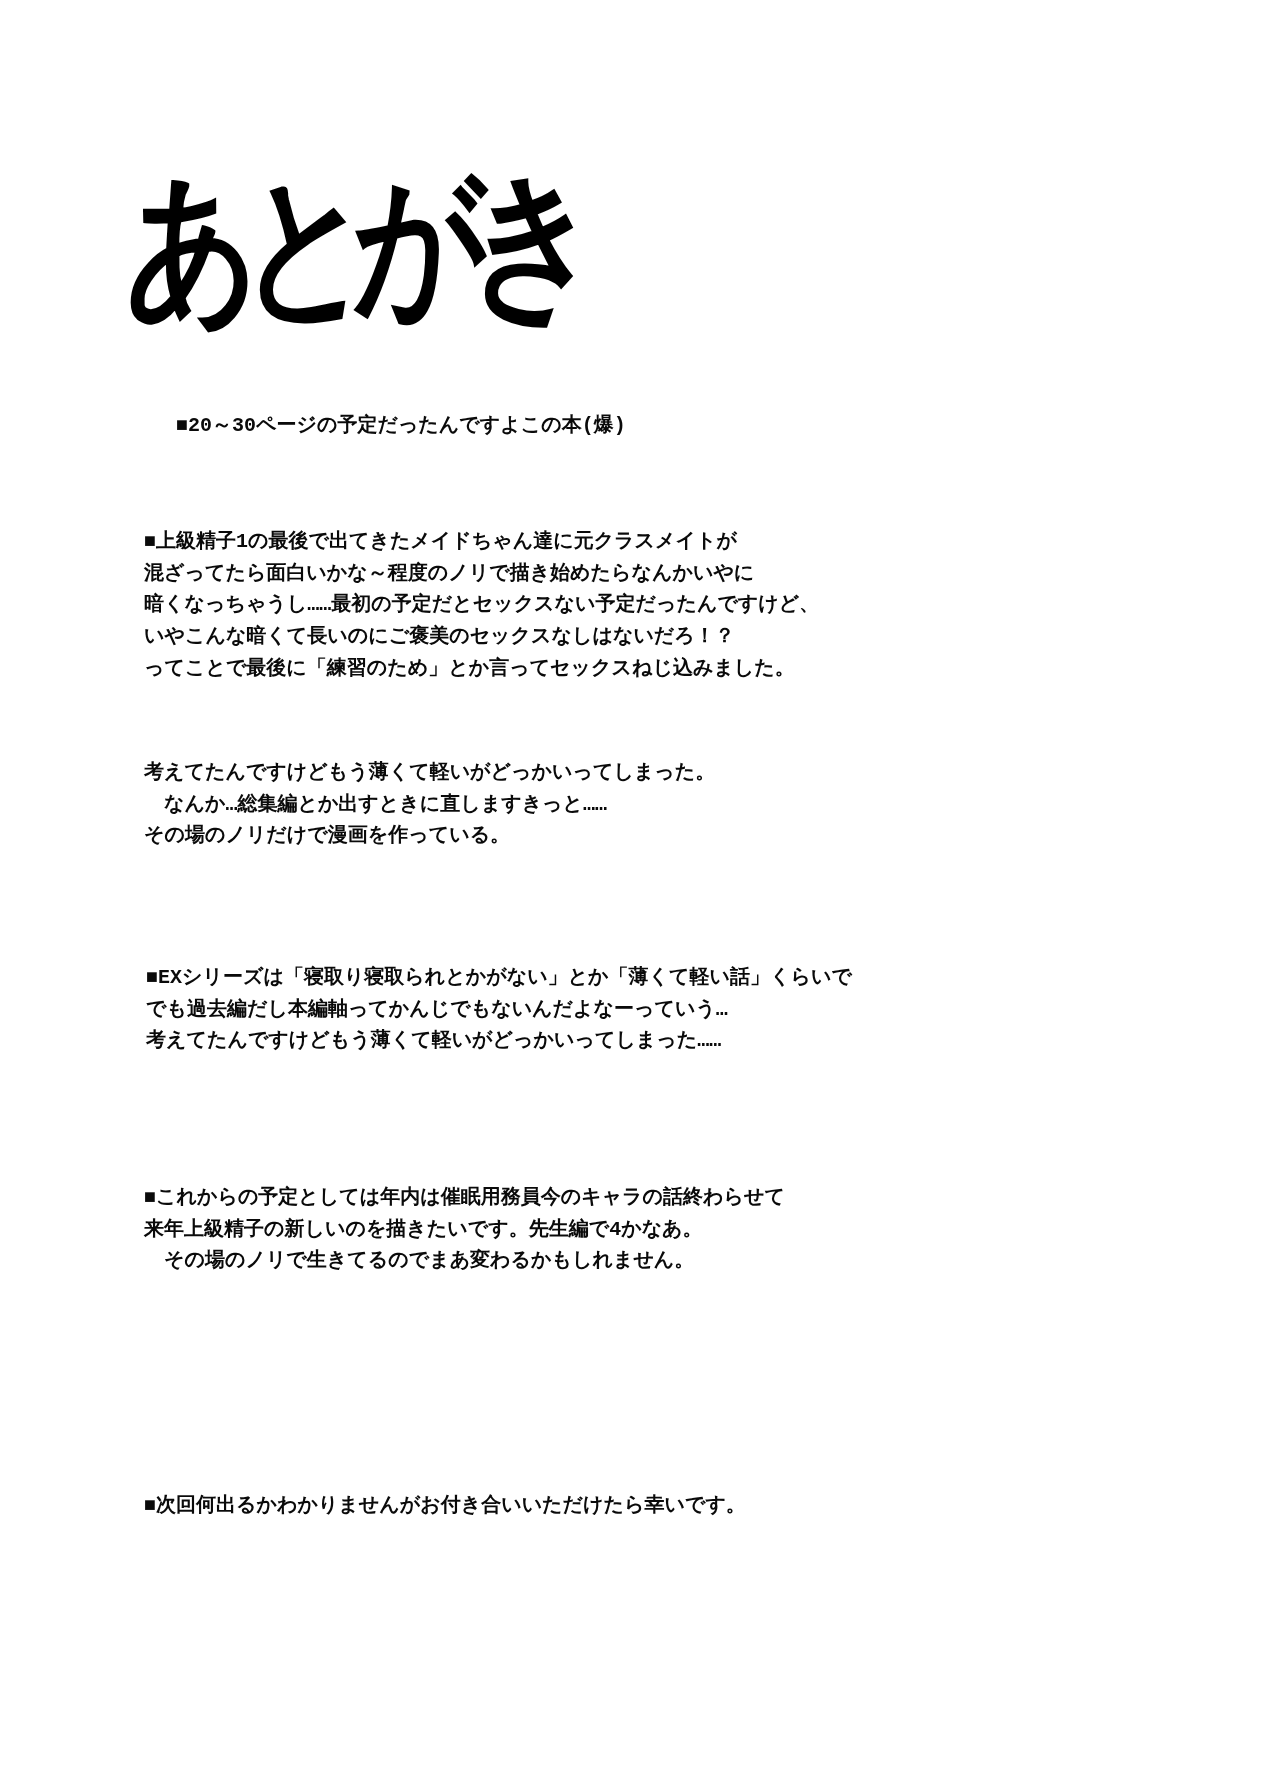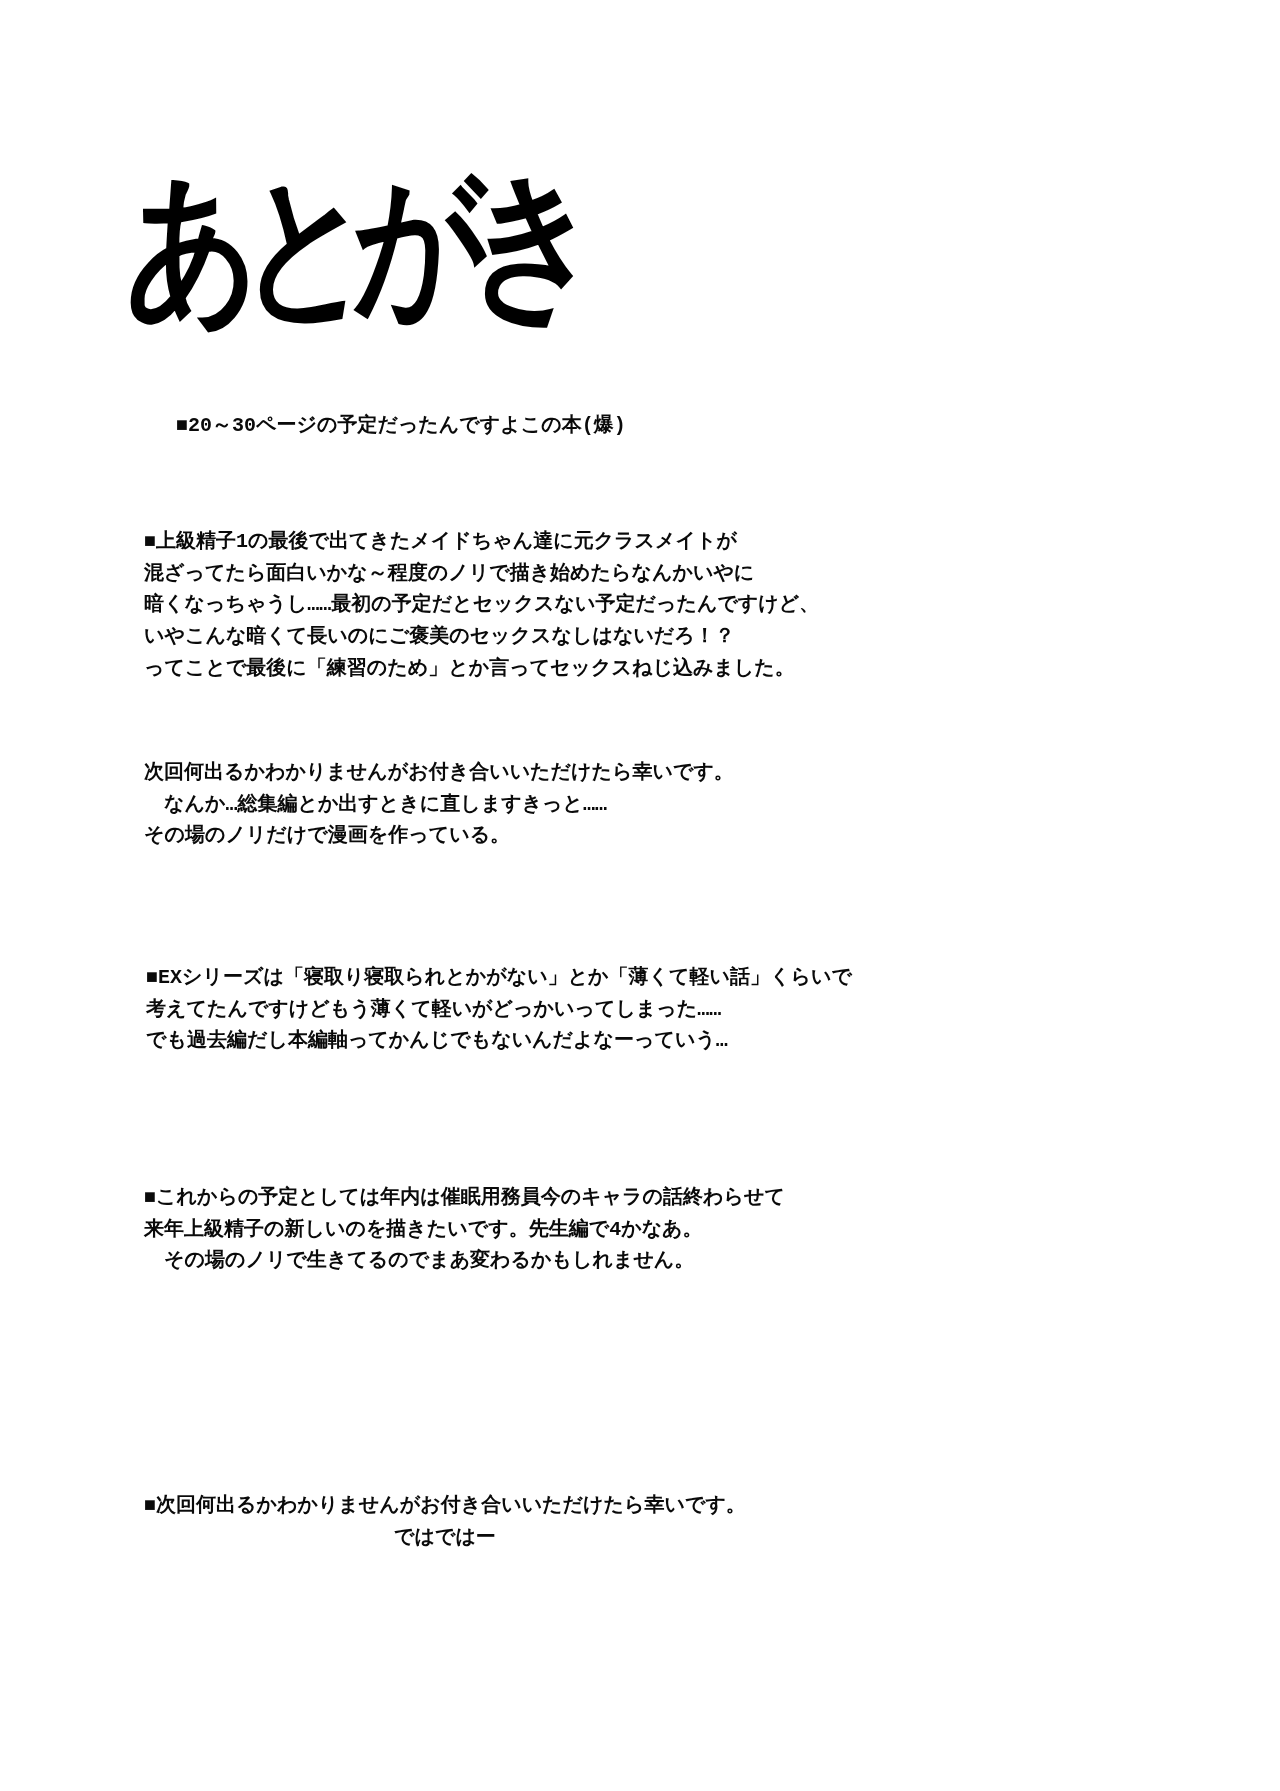--- a/index.html
+++ b/index.html
@@ -77,40 +77,39 @@
 
   <div class="para p2">
     <div>■上級精子1の最後で出てきたメイドちゃん達に元クラスメイトが</div>
     <div>混ざってたら面白いかな～程度のノリで描き始めたらなんかいやに</div>
     <div>暗くなっちゃうし……最初の予定だとセックスない予定だったんですけど、</div>
     <div>いやこんな暗くて長いのにご褒美のセックスなしはないだろ！？</div>
     <div>ってことで最後に「練習のため」とか言ってセックスねじ込みました。</div>
   </div>
 
   <div class="para p3">
-    <div>次回何出るかわかりませんがお付き合いいただけたら幸いです。</div>
+    <div>考えてたんですけどもう薄くて軽いがどっかいってしまった。</div>
     <div>　なんか…総集編とか出すときに直しますきっと……</div>
     <div>その場のノリだけで漫画を作っている。</div>
   </div>
 
   <div class="para p4">
     <div>■EXシリーズは「寝取り寝取られとかがない」とか「薄くて軽い話」くらいで</div>
+    <div>でも過去編だし本編軸ってかんじでもないんだよなーっていう…</div>
     <div>考えてたんですけどもう薄くて軽いがどっかいってしまった……</div>
-    <div>でも過去編だし本編軸ってかんじでもないんだよなーっていう…</div>
   </div>
 
   <div class="para p5">
     <div>■これからの予定としては年内は催眠用務員今のキャラの話終わらせて</div>
     <div>来年上級精子の新しいのを描きたいです。先生編で4かなあ。</div>
     <div>　その場のノリで生きてるのでまあ変わるかもしれません。</div>
   </div>
 
   <div class="para p6">
     <div>■次回何出るかわかりませんがお付き合いいただけたら幸いです。</div>
-    <div>ではではー</div>
   </div>
 
   <div class="pagenum">
     <div>8</div>
     <div>1</div>
   </div>
 
 </div>
 
 </body></html>

